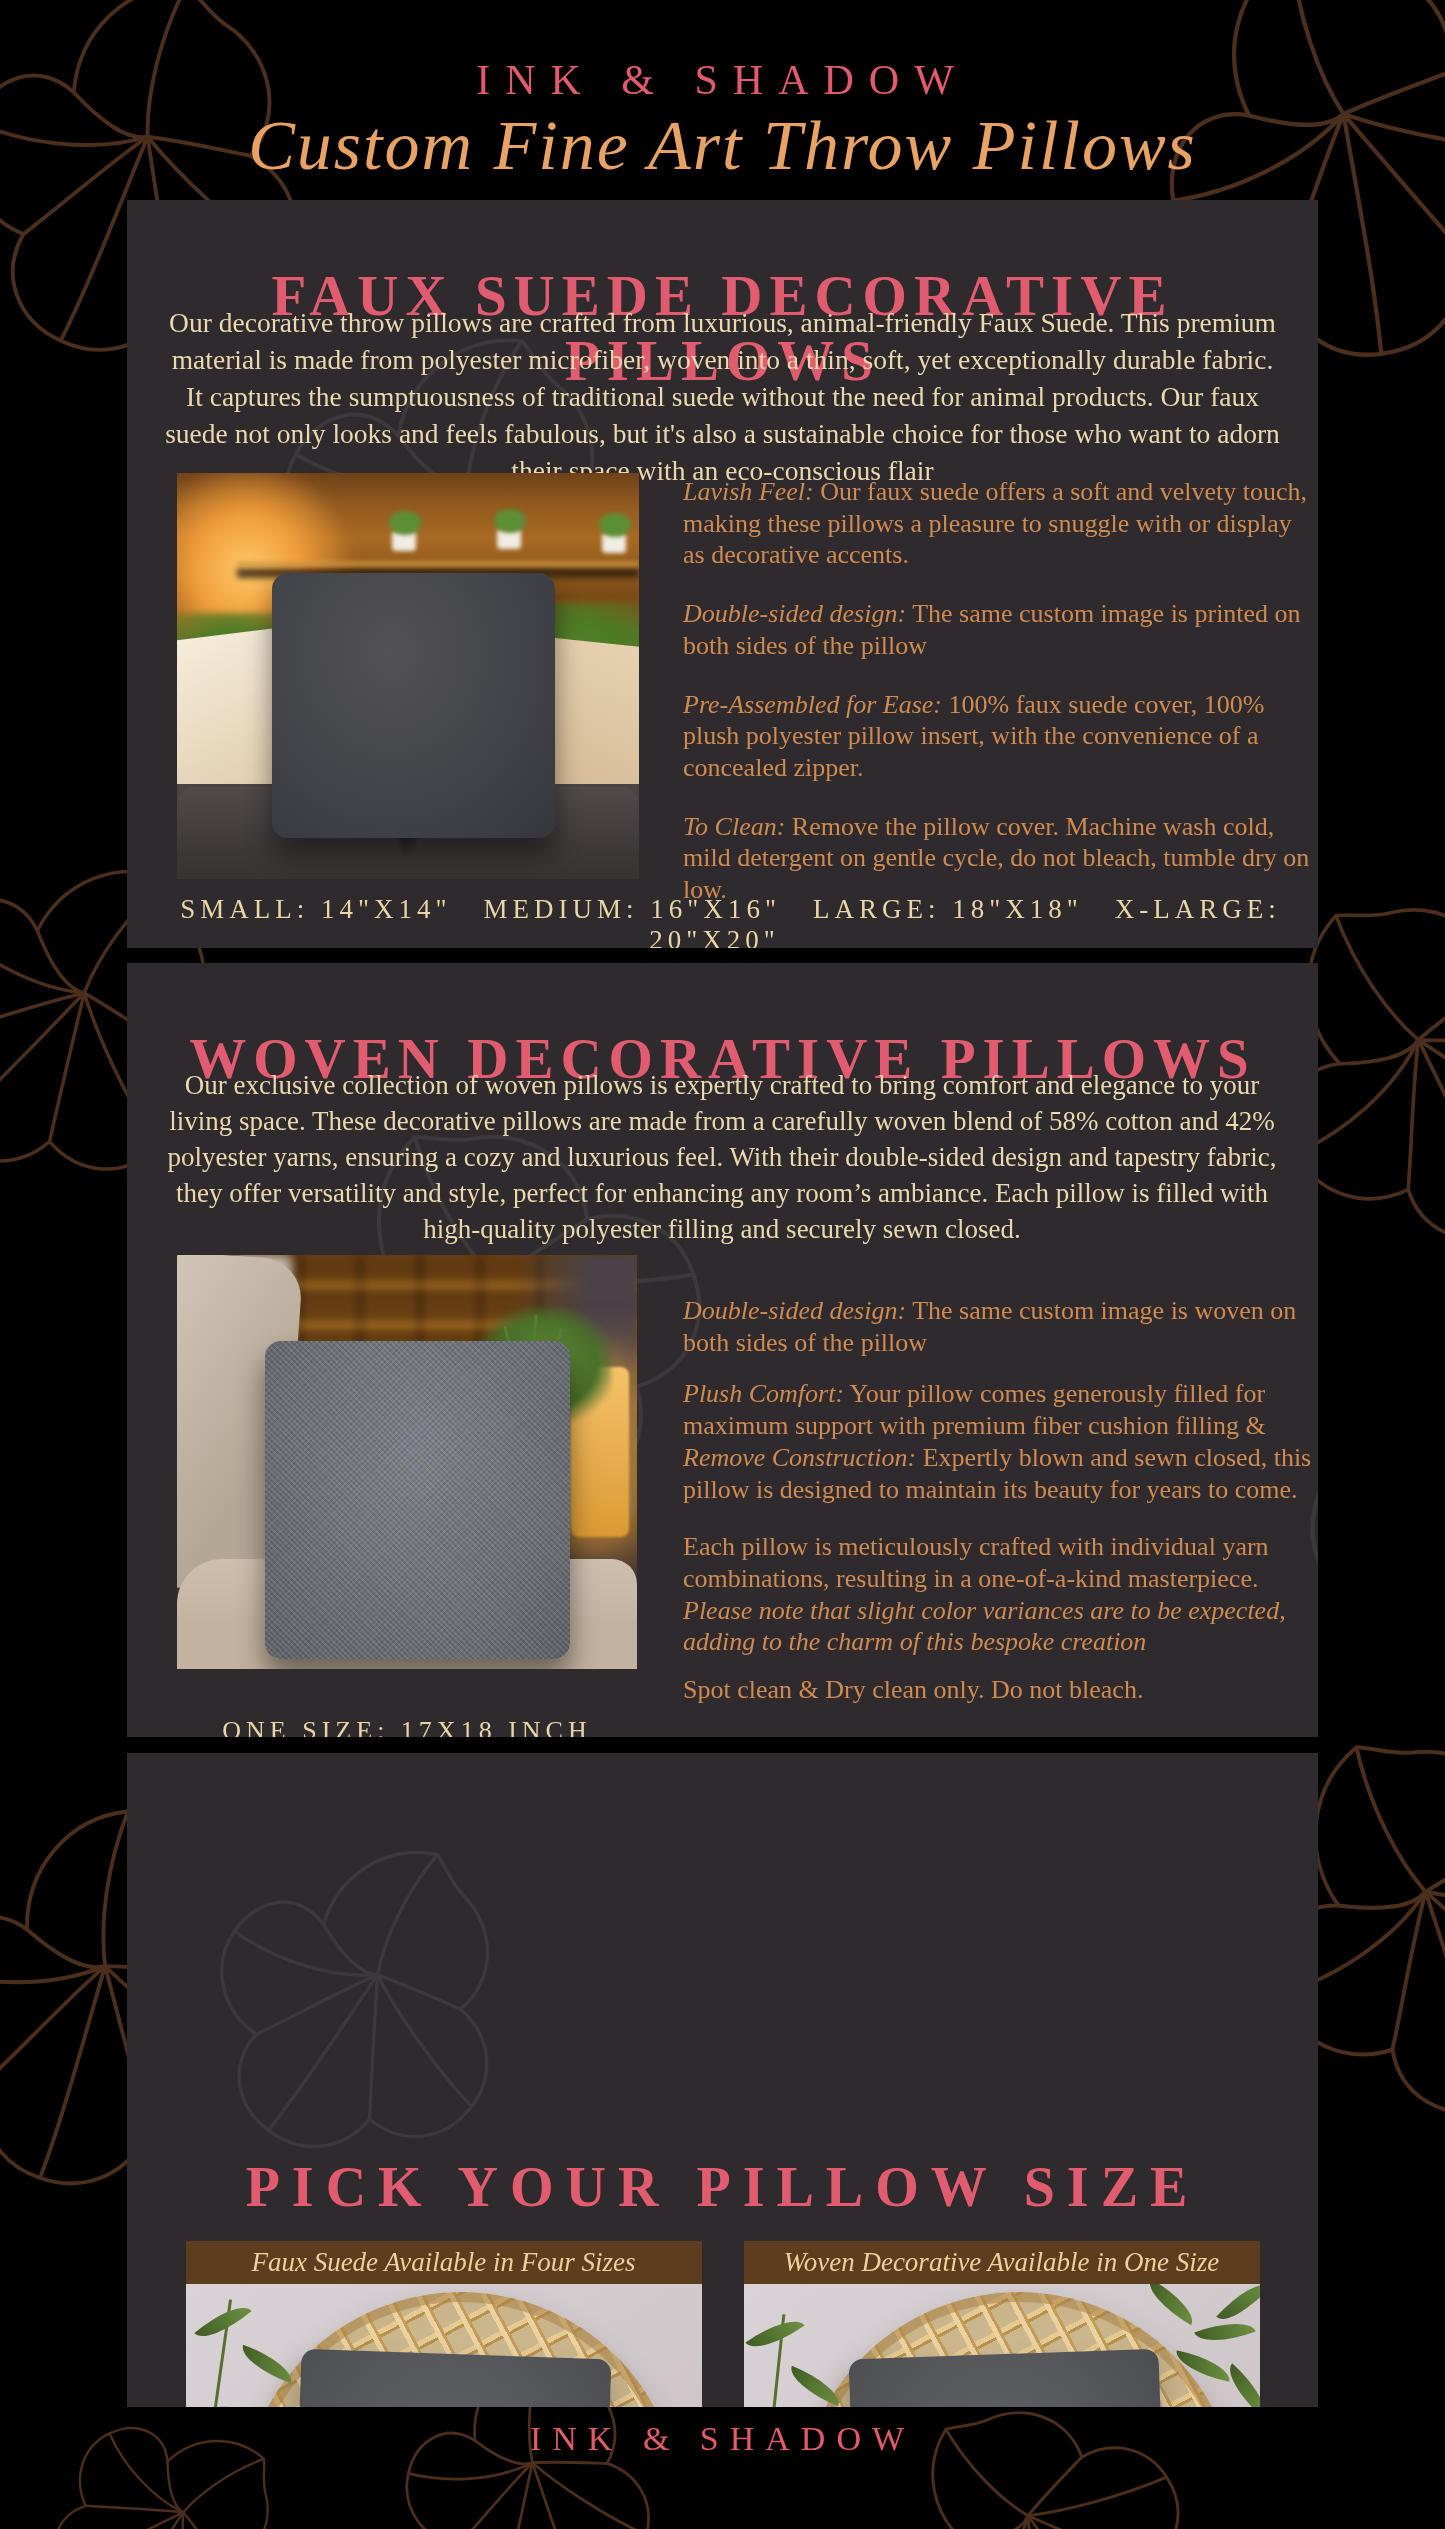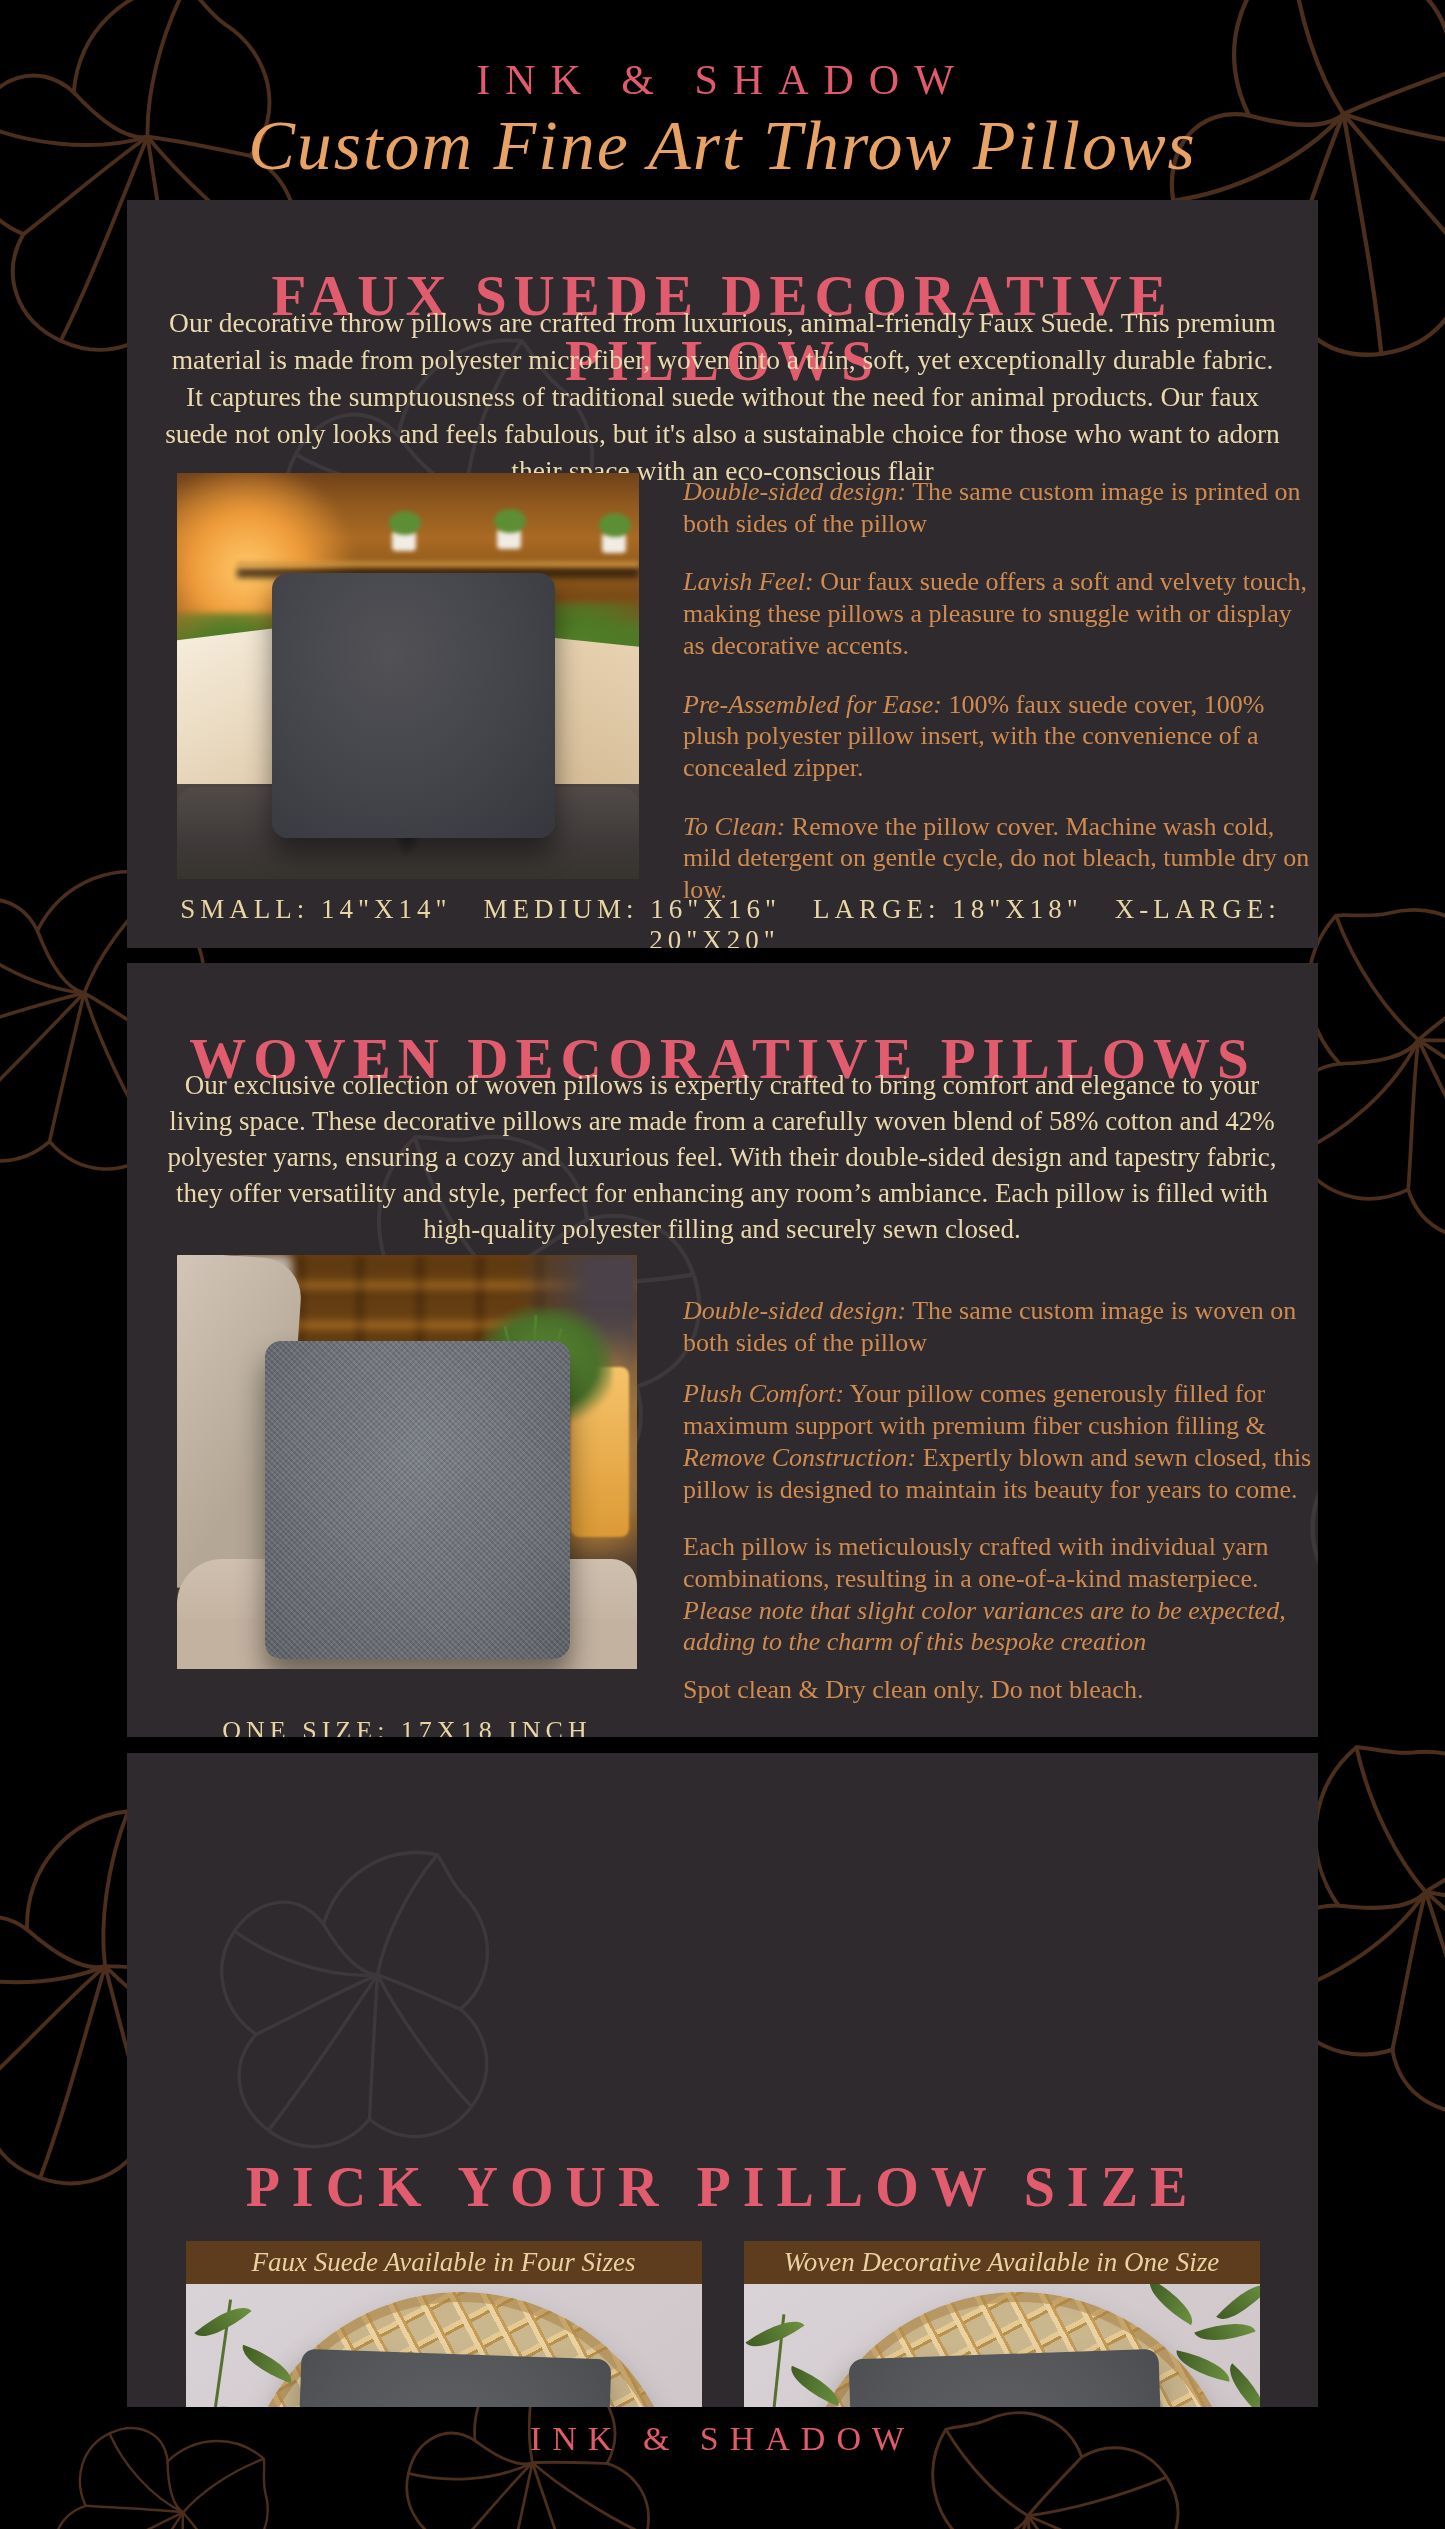--- a/index.html
+++ b/index.html
@@ -206,22 +206,22 @@
       <div class="cush-cream-l"></div>
       <div class="cush-cream-r"></div>
       <div class="sofa"></div>
       <div class="cush-seat" style="left:0"></div>
       <div class="cush-seat" style="right:0"></div>
       <div class="gapline"></div>
       <div class="pillow-dark"></div>
     </div>
 
     <div class="bullets">
+      <p><span class="it">Lavish Feel:</span><span> Our faux suede offers a soft and velvety touch, making these pillows a pleasure to snuggle with or display as decorative accents.</span></p>
       <p><span class="it">Double-sided design:</span><span> The same custom image is printed on both sides of the pillow</span></p>
-      <p><span class="it">Lavish Feel:</span><span> Our faux suede offers a soft and velvety touch, making these pillows a pleasure to snuggle with or display as decorative accents.</span></p>
       <p><span class="it">Pre-Assembled for Ease:</span><span> 100% faux suede cover, 100% plush polyester pillow insert, with the convenience of a concealed zipper.</span></p>
       <p><span class="it">To Clean:</span><span> Remove the pillow cover. Machine wash cold, mild detergent on gentle cycle, do not bleach, tumble dry on low.</span></p>
     </div>
 
     <div class="sizes-line">
       <span>SMALL: 14"X14"</span><span>MEDIUM: 16"X16"</span><span>LARGE: 18"X18"</span><span>X-LARGE: 20"X20"</span>
     </div>
   </section>
 
   <section class="panel" id="panel-woven">

